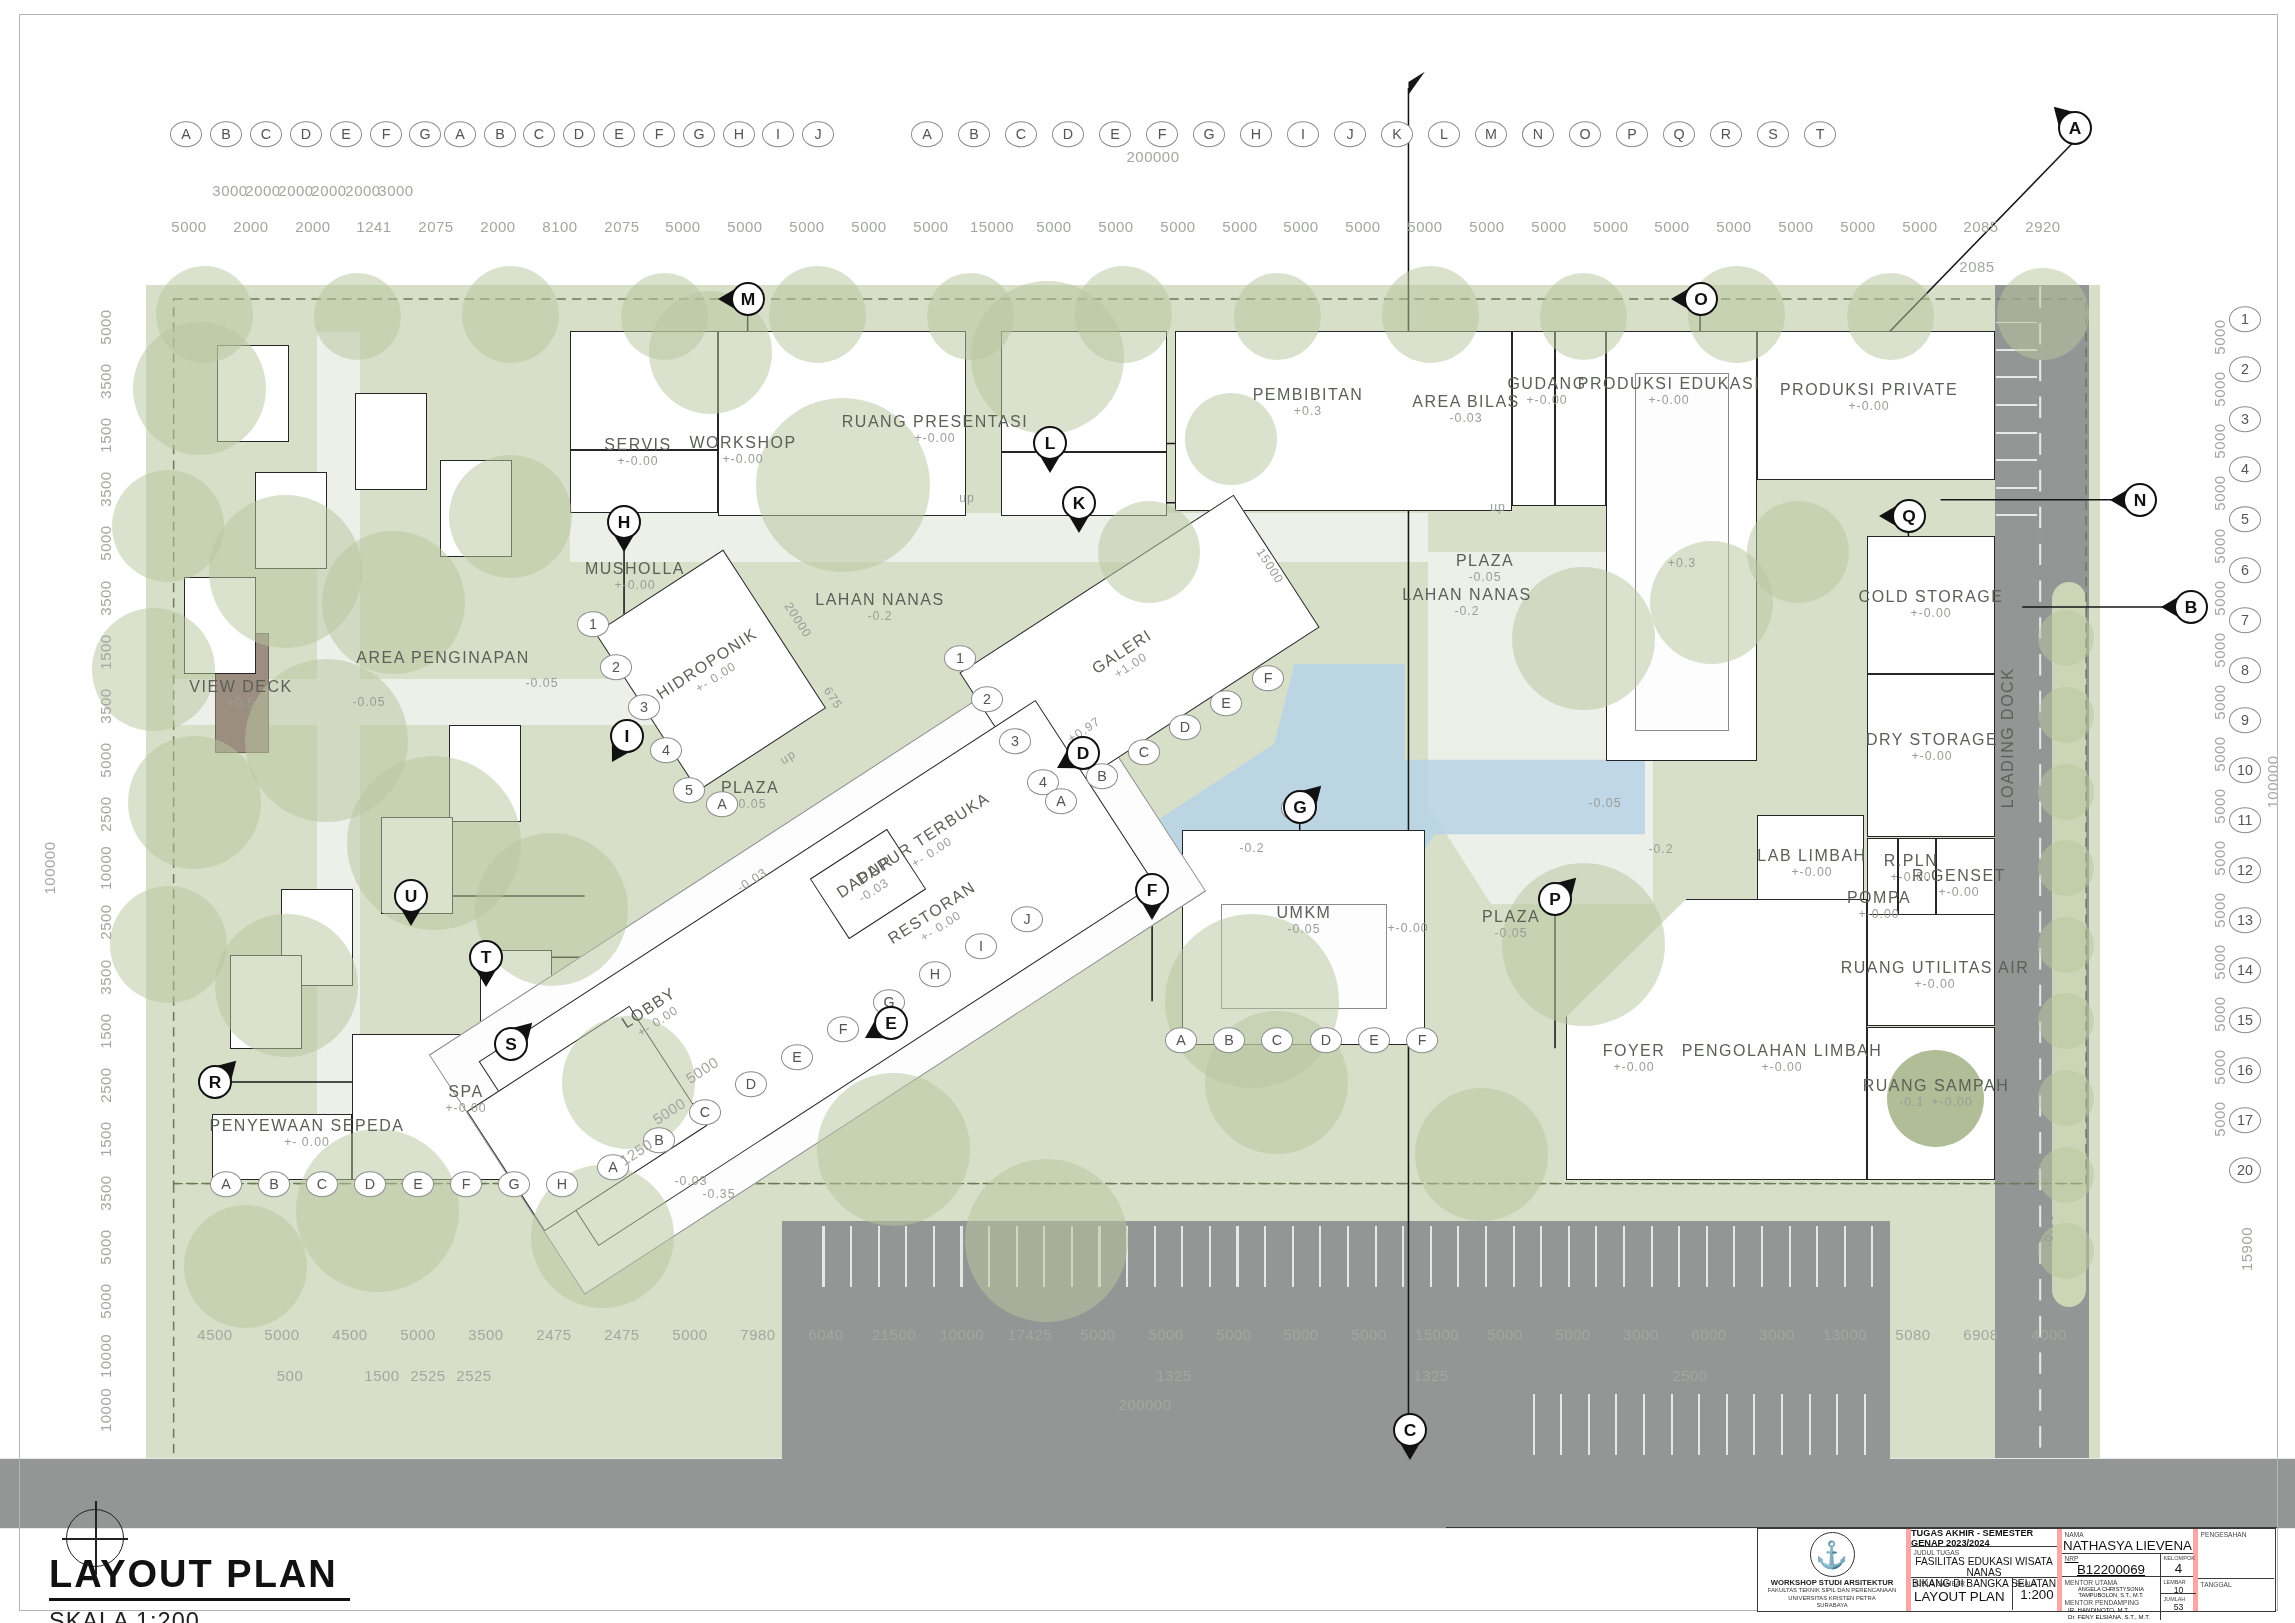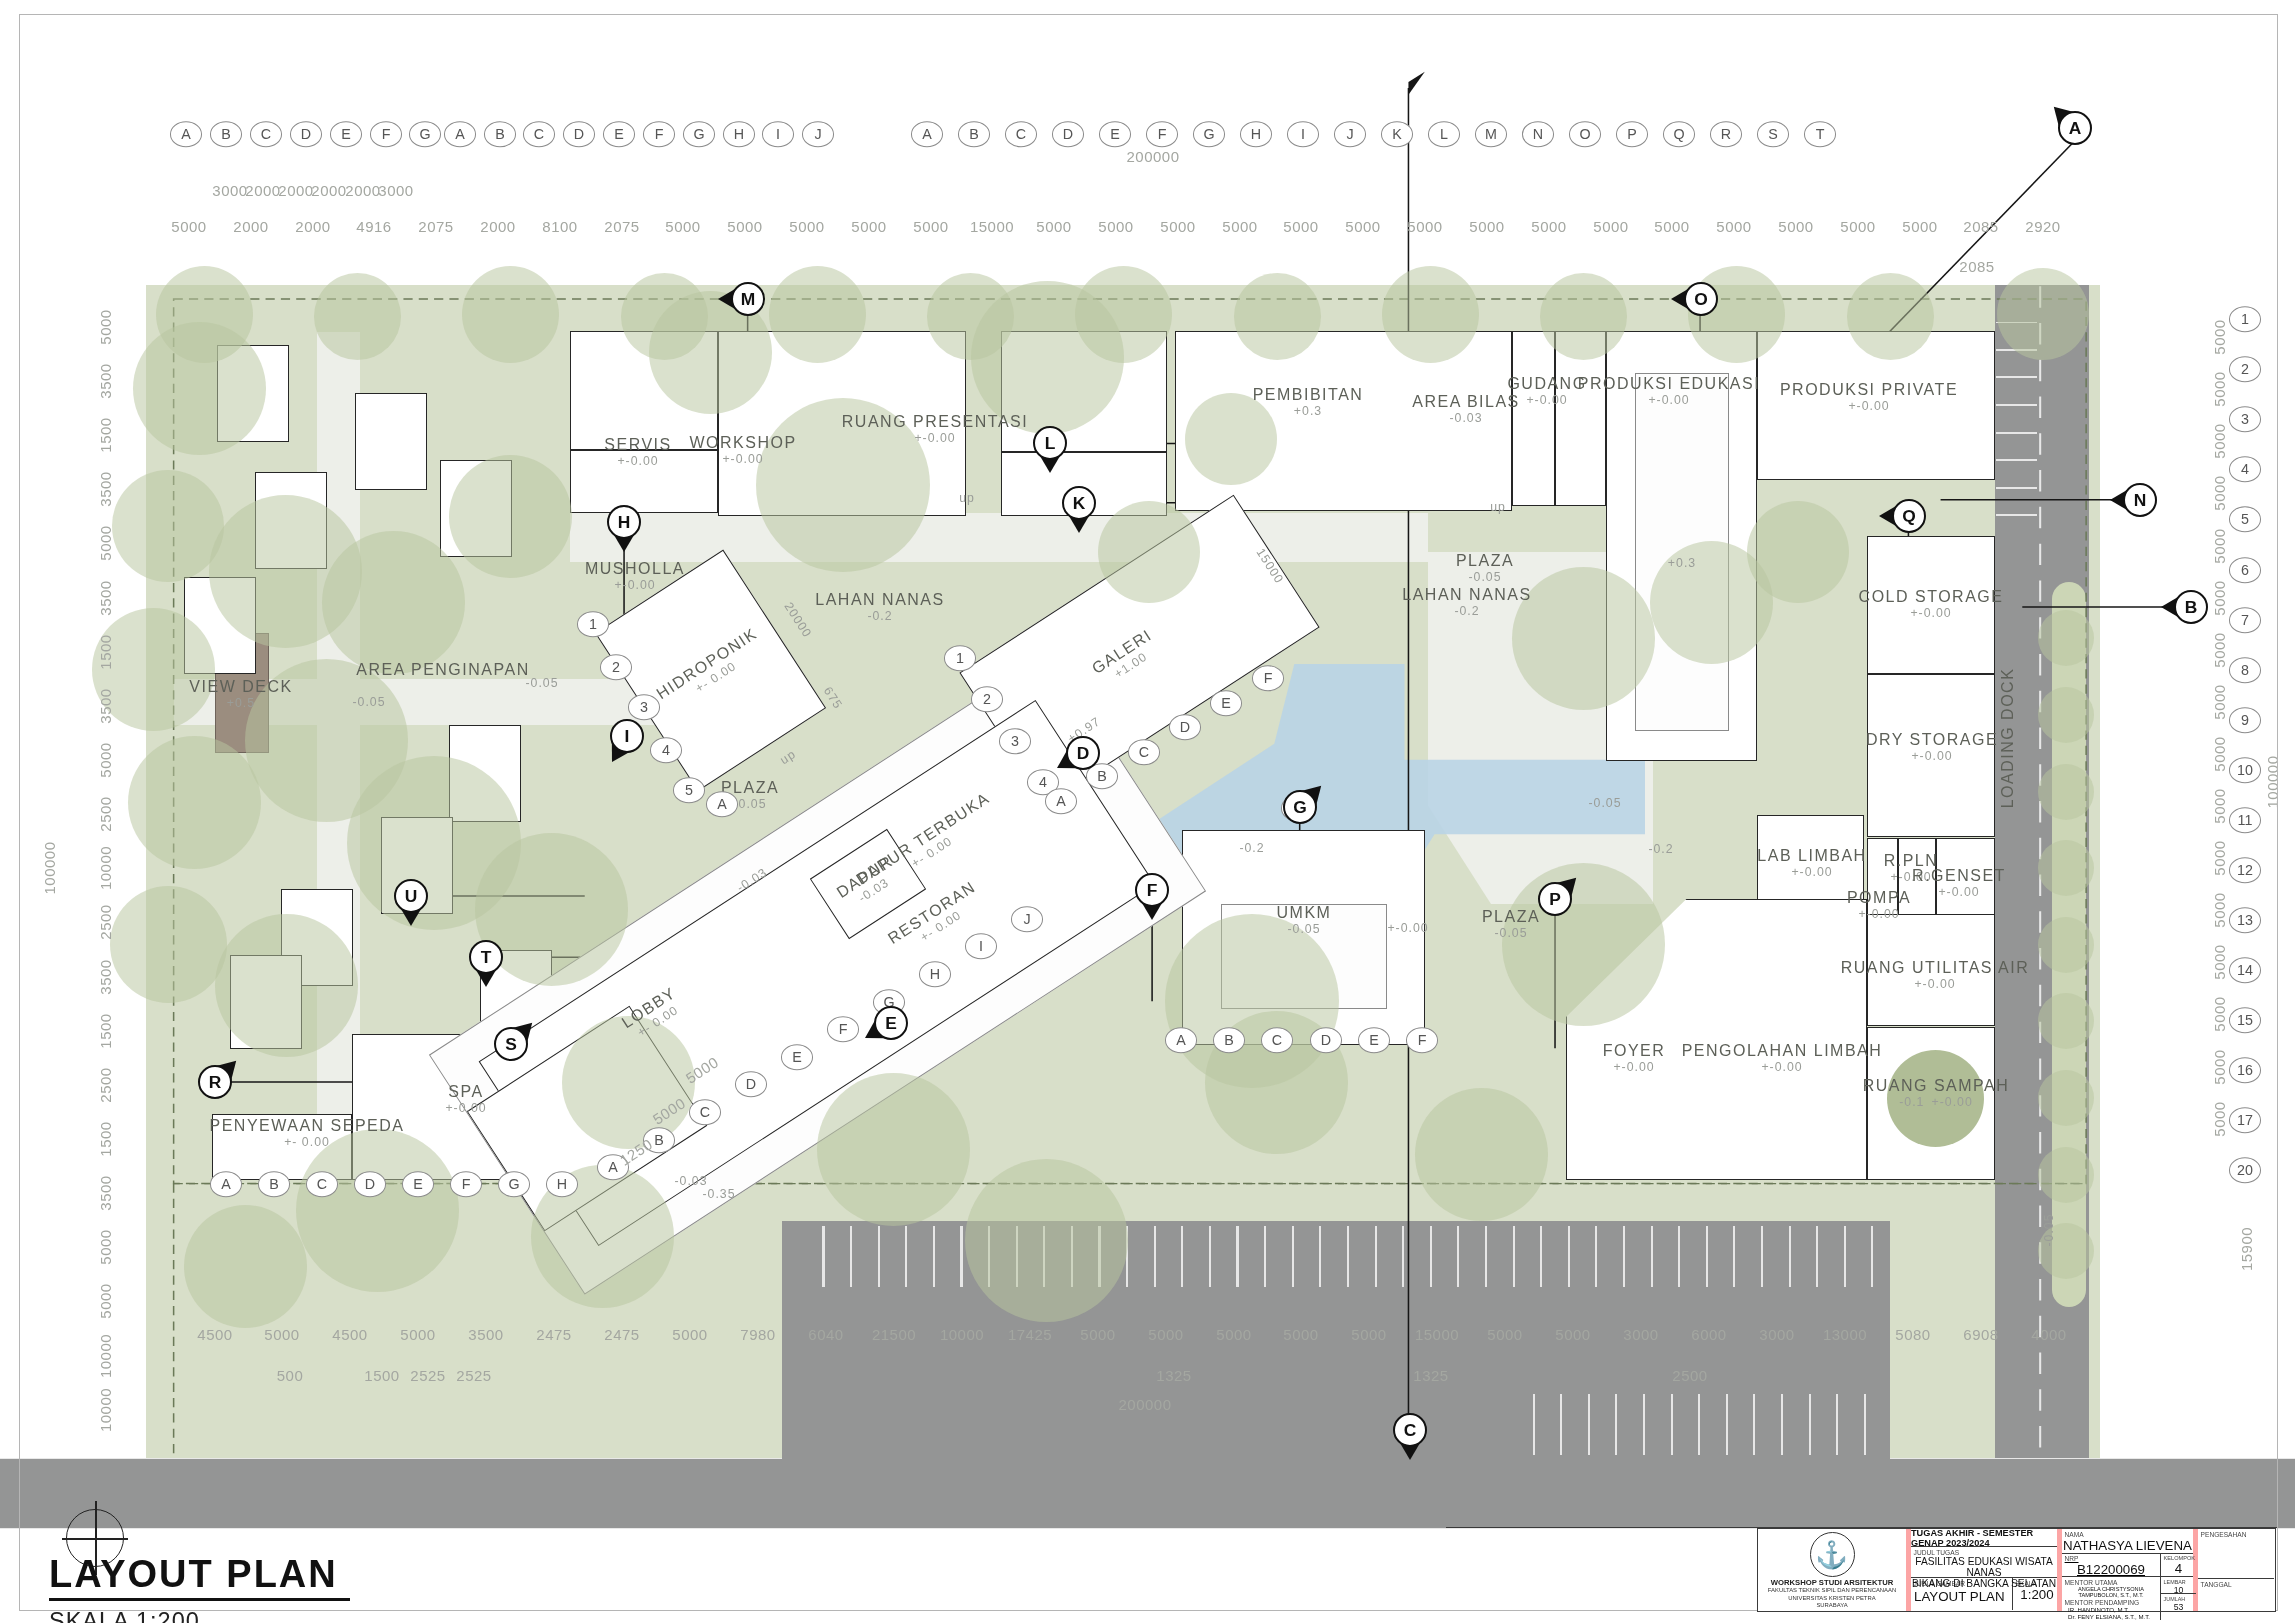--- a/index.html
+++ b/index.html
@@ -215,21 +215,21 @@
       <div class="room" style="left: 1634px; top: 1058px;">FOYER<span class="elev">+-0.00</span></div>
       <div class="room" style="left: 1782px; top: 1058px;">PENGOLAHAN LIMBAH<span class="elev">+-0.00</span></div>
       <div class="room" style="left: 1936px; top: 1093px;">RUANG SAMPAH<span class="elev">-0.1 +-0.00</span></div>
       <div class="room" style="left: 1485px; top: 568px;">PLAZA<span class="elev">-0.05</span></div>
       <div class="room" style="left: 1511px; top: 924px;">PLAZA<span class="elev">-0.05</span></div>
       <div class="room" style="left: 750px; top: 795px;">PLAZA<span class="elev">-0.05</span></div>
       <div class="room" style="left: 880px; top: 607px;">LAHAN NANAS<span class="elev">-0.2</span></div>
       <div class="room" style="left: 1467px; top: 602px;">LAHAN NANAS<span class="elev">-0.2</span></div>
       <div class="room" style="left: 1126px; top: 658px; transform: translate(-50%, -50%) rotate(-33deg);">GALERI<span class="elev">+1.00</span></div>
       <div class="room" style="left: 711px; top: 670px; transform: translate(-50%, -50%) rotate(-33deg);">HIDROPONIK<span class="elev">+- 0.00</span></div>
-      <div class="room" style="left: 443px; top: 658px; margin-top: 12px;">AREA PENGINAPAN</div>
+      <div class="room" style="left: 443px; top: 658px;">AREA PENGINAPAN</div>
       <div class="room" style="left: 241px; top: 694px;">VIEW DECK<span class="elev">+0.5</span></div>
       <div class="room" style="left: 1304px; top: 920px;">UMKM<span class="elev">-0.05</span></div>
       <div class="room" style="left: 466px; top: 1099px;">SPA<span class="elev">+-0.00</span></div>
       <div class="room" style="left: 307px; top: 1133px;">PENYEWAAN SEPEDA<span class="elev">+- 0.00</span></div>
       <div class="room" style="left: 653px; top: 1014px; transform: translate(-50%, -50%) rotate(-33deg);">LOBBY<span class="elev">+- 0.00</span></div>
       <div class="room" style="left: 869px; top: 883px; transform: translate(-50%, -50%) rotate(-33deg);">DAPUR<span class="elev">-0.03</span></div>
       <div class="room" style="left: 927px; top: 845px; transform: translate(-50%, -50%) rotate(-33deg);">DAPUR TERBUKA<span class="elev">+- 0.00</span></div>
       <div class="room" style="left: 936px; top: 919px; transform: translate(-50%, -50%) rotate(-33deg);">RESTORAN<span class="elev">+- 0.00</span></div>
       <div class="room" style="left: 2008px; top: 738px; transform: translate(-50%, -50%) rotate(-90deg);">LOADING DOCK</div>
       <div class="ann" style="left: 369px; top: 702px;">-0.05</div>
@@ -468,21 +468,21 @@
       </div>
       <div class="dim" style="left: 230px; top: 190px;">3000</div>
       <div class="dim" style="left: 263px; top: 190px;">2000</div>
       <div class="dim" style="left: 296px; top: 190px;">2000</div>
       <div class="dim" style="left: 329px; top: 190px;">2000</div>
       <div class="dim" style="left: 363px; top: 190px;">2000</div>
       <div class="dim" style="left: 396px; top: 190px;">3000</div>
       <div class="dim" style="left: 189px; top: 226px;">5000</div>
       <div class="dim" style="left: 251px; top: 226px;">2000</div>
       <div class="dim" style="left: 313px; top: 226px;">2000</div>
-      <div class="dim" style="left: 374px; top: 226px;">4916</div>
+      <div class="dim" style="left: 374px; top: 226px;">1241</div>
       <div class="dim" style="left: 436px; top: 226px;">2075</div>
       <div class="dim" style="left: 498px; top: 226px;">2000</div>
       <div class="dim" style="left: 560px; top: 226px;">8100</div>
       <div class="dim" style="left: 622px; top: 226px;">2075</div>
       <div class="dim" style="left: 683px; top: 226px;">5000</div>
       <div class="dim" style="left: 745px; top: 226px;">5000</div>
       <div class="dim" style="left: 807px; top: 226px;">5000</div>
       <div class="dim" style="left: 869px; top: 226px;">5000</div>
       <div class="dim" style="left: 931px; top: 226px;">5000</div>
       <div class="dim" style="left: 992px; top: 226px;">15000</div>

